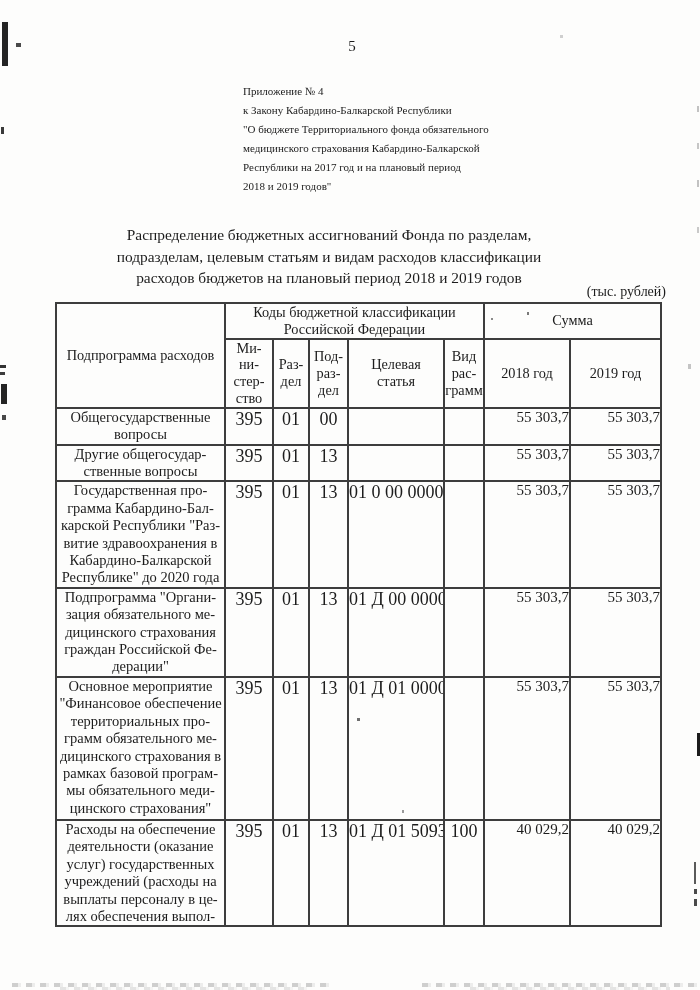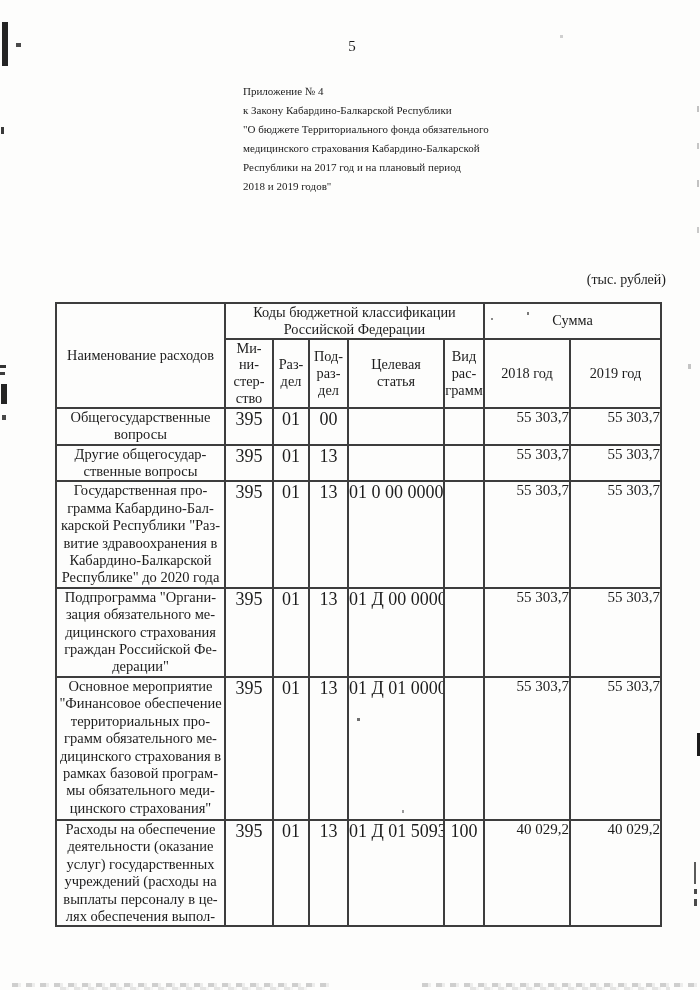--- a/index.html
+++ b/index.html
@@ -33,21 +33,21 @@
     position: absolute;
     left: 33px; top: 224px;
     width: 592px;
     text-align: center;
     font-size: 15.4px;
     line-height: 21.6px;
     white-space: pre-line;
   }
   .units {
     position: absolute;
-    left: 460px; top: 272px;
+    left: 460px; top: 284px;
     width: 206px;
     text-align: right;
     font-size: 14px;
   }
   table.budget {
     position: absolute;
     left: 55px; top: 302px;
     width: 605px;
     border-collapse: collapse;
     table-layout: fixed;
@@ -111,36 +111,39 @@
 
 <div class="page">
 
   <div class="pagenum">5</div>
   <div class="appendix">Приложение № 4
 к Закону Кабардино-Балкарской Республики
 "О бюджете Территориального фонда обязательного
 медицинского страхования Кабардино-Балкарской
 Республики на 2017 год и на плановый период
 2018 и 2019 годов"</div>
+  <div class="title">Распределение бюджетных ассигнований Фонда по разделам,
+подразделам, целевым статьям и видам расходов классификации
+расходов бюджетов на плановый период 2018 и 2019 годов</div>
   <div class="units">(тыс. рублей)</div>
 
   <table class="budget">
     <colgroup>
       <col style="width:169px">
       <col style="width:48px">
       <col style="width:36px">
       <col style="width:39px">
       <col style="width:96px">
       <col style="width:40px">
       <col style="width:86px">
       <col style="width:91px">
     </colgroup>
     <thead>
       <tr class="hr1">
-        <th rowspan="2">Наименование расходов</th>
+        <th rowspan="2">Подпрограмма расходов</th>
         <th colspan="5">Коды бюджетной классификации
 Российской Федерации</th>
         <th colspan="2">Сумма</th>
       </tr>
       <tr class="hr2">
         <th>Ми-
 ни-
 стер-
 ство</th>
         <th>Раз-

